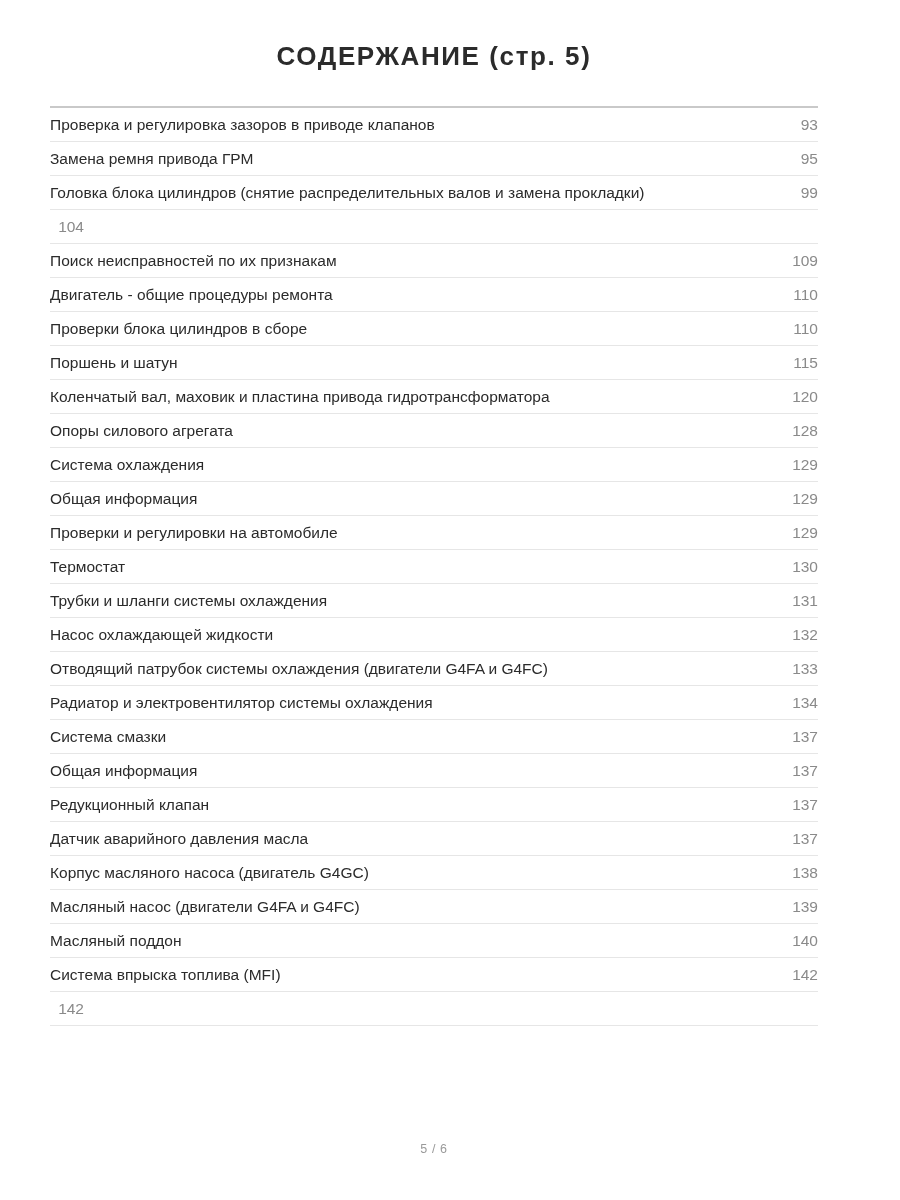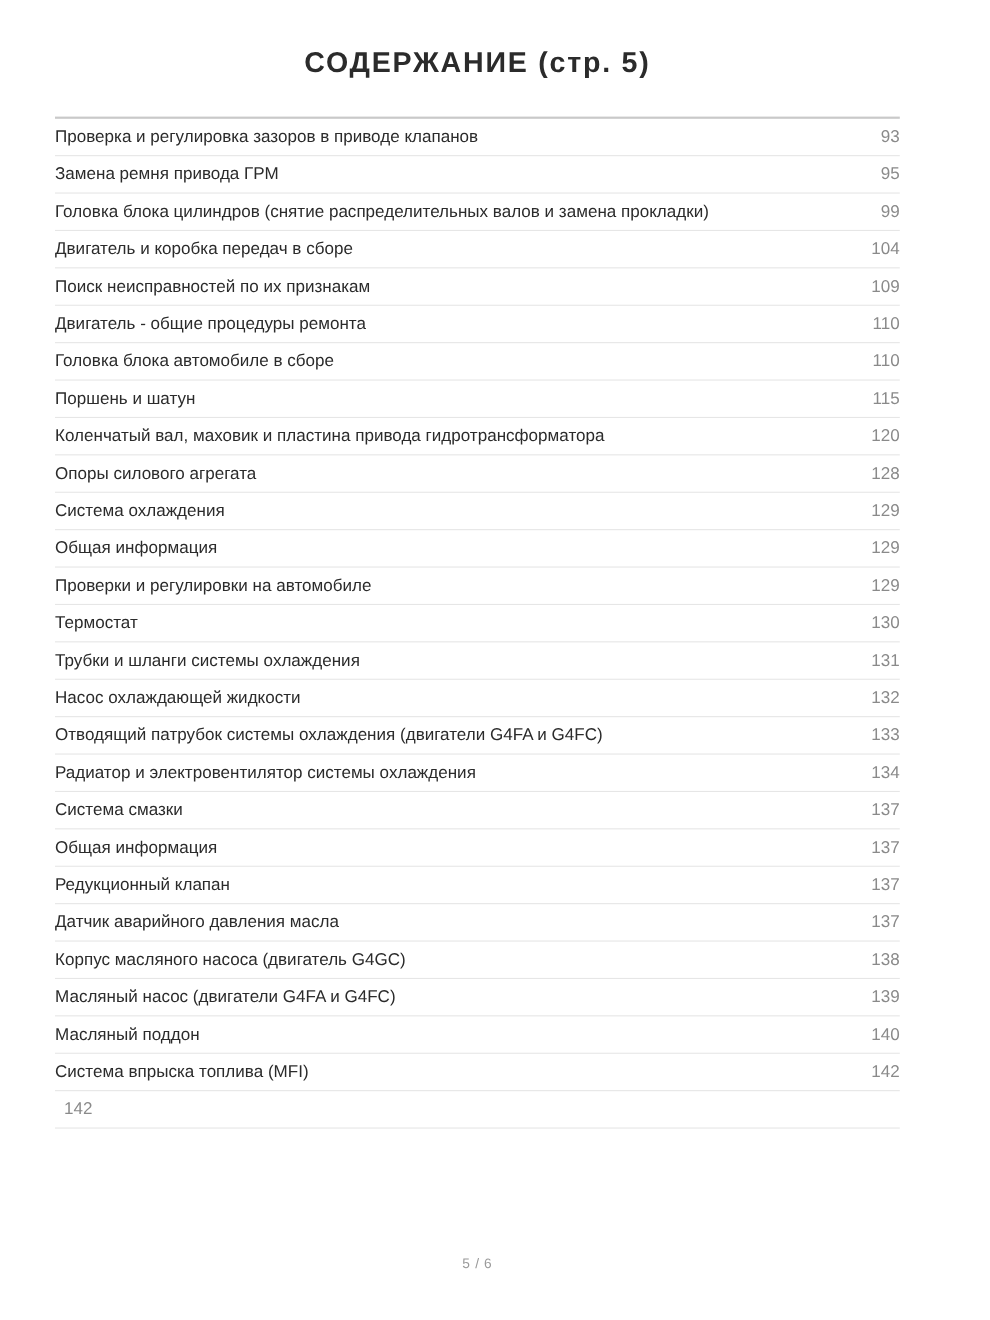--- a/index.html
+++ b/index.html
@@ -106,33 +106,32 @@
       </li>
       <li class="toc-row">
         <span class="entry-title">Замена ремня привода ГРМ</span>
         <span class="entry-page">95</span>
       </li>
       <li class="toc-row">
         <span class="entry-title">Головка блока цилиндров (снятие распределительных валов и замена прокладки)</span>
         <span class="entry-page">99</span>
       </li>
       <li class="toc-row">
-        <span class="entry-title">Двигатель и коробка передач в сборе</span>
         <span class="entry-page">104</span>
       </li>
       <li class="toc-row">
         <span class="entry-title">Поиск неисправностей по их признакам</span>
         <span class="entry-page">109</span>
       </li>
       <li class="toc-row">
         <span class="entry-title">Двигатель - общие процедуры ремонта</span>
         <span class="entry-page">110</span>
       </li>
       <li class="toc-row">
-        <span class="entry-title">Головка блока автомобиле в сборе</span>
+        <span class="entry-title">Проверки блока цилиндров в сборе</span>
         <span class="entry-page">110</span>
       </li>
       <li class="toc-row">
         <span class="entry-title">Поршень и шатун</span>
         <span class="entry-page">115</span>
       </li>
       <li class="toc-row">
         <span class="entry-title">Коленчатый вал, маховик и пластина привода гидротрансформатора</span>
         <span class="entry-page">120</span>
       </li>

